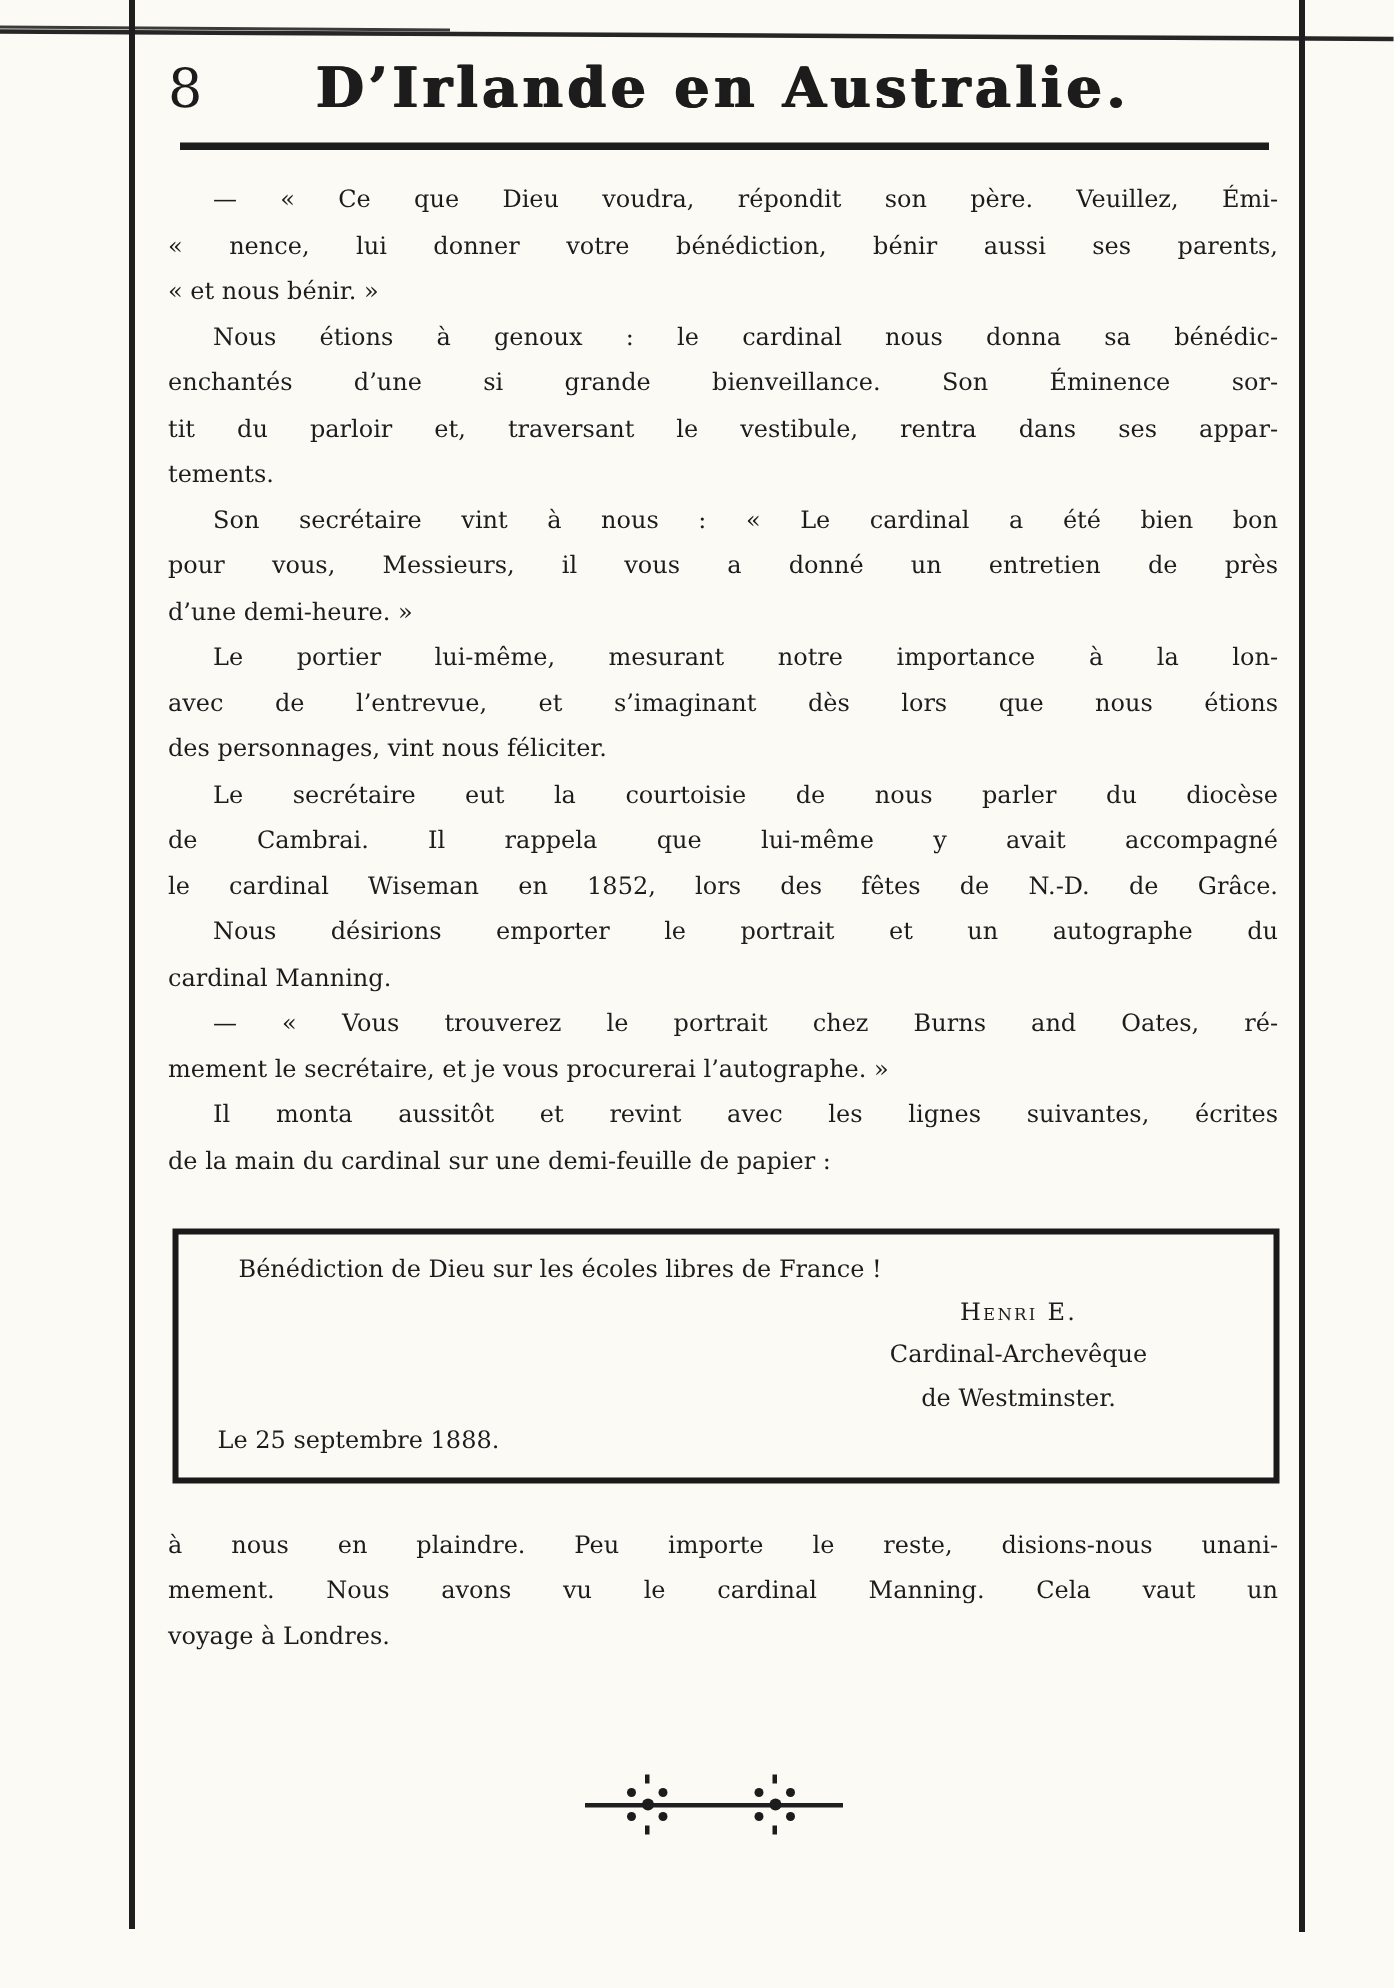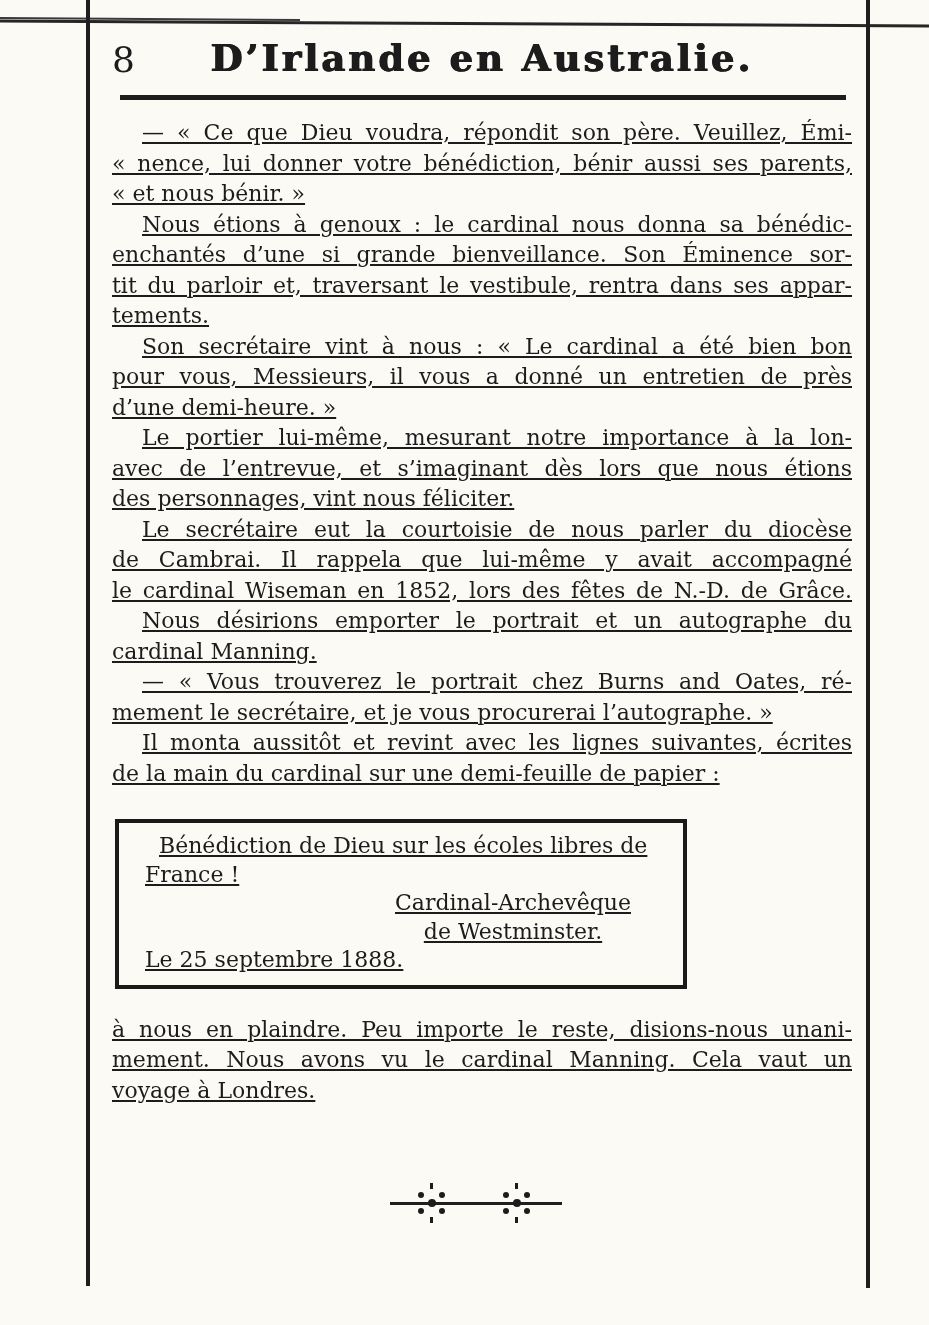--- a/index.html
+++ b/index.html
@@ -32,31 +32,31 @@
     font-weight:bold;letter-spacing:3px;
     text-shadow:0.6px 0 0 #1c1c1c, -0.6px 0 0 #1c1c1c;
   }
   #title-rule{
     position:absolute;left:120px;top:95px;width:726px;height:5px;
     background:#1d1d1d;
   }
   #content{
     position:absolute;left:112px;top:0;width:740px;
     padding-top:118px;
-    font-size:22px;line-height:30.5px;text-decoration:underline;
+    font-size:16px;line-height:30.5px;
   }
   .para{margin:0;}
   .line{text-align:justify;text-align-last:justify;}
   .line.last{text-align-last:left;}
   .line.indent{text-indent:30px;}
   .it{font-style:italic;}
   #note-box{
     box-sizing:border-box;
     margin:30px 0 0 3px;
-    width:572px;
+    width:738px;
     border:4px solid #1a1a1a;
     padding:9px 14px 10px 26px;
     line-height:28.5px;
   }
   #note-box .box-line1{text-indent:14px;}
   #signature-block{
     width:300px;margin-left:auto;margin-right:6px;text-align:center;
   }
   .smallcaps{font-variant:small-caps;letter-spacing:1.5px;}
   #ornament{
@@ -134,20 +134,21 @@
   </div>
 
   <div class="para">
     <div class="line indent">Il monta aussitôt et revint avec les lignes suivantes, écrites</div>
     <div class="line last">de la main du cardinal sur une demi-feuille de papier :</div>
   </div>
 
   <div id="note-box">
     <div class="box-line1">Bénédiction de Dieu sur les écoles libres de France !</div>
     <div id="signature-block">
+      <div class="smallcaps">Henri E.</div>
       <div>Cardinal-Archevêque</div>
       <div>de Westminster.</div>
     </div>
     <div>Le 25 septembre 1888.</div>
   </div>
 
   <div class="para" style="margin-top:26px;">
     <div class="line">à nous en plaindre. Peu importe le reste, disions-nous unani-</div>
     <div class="line">mement. Nous avons vu le cardinal Manning. Cela vaut un</div>
     <div class="line last">voyage à Londres.</div>

